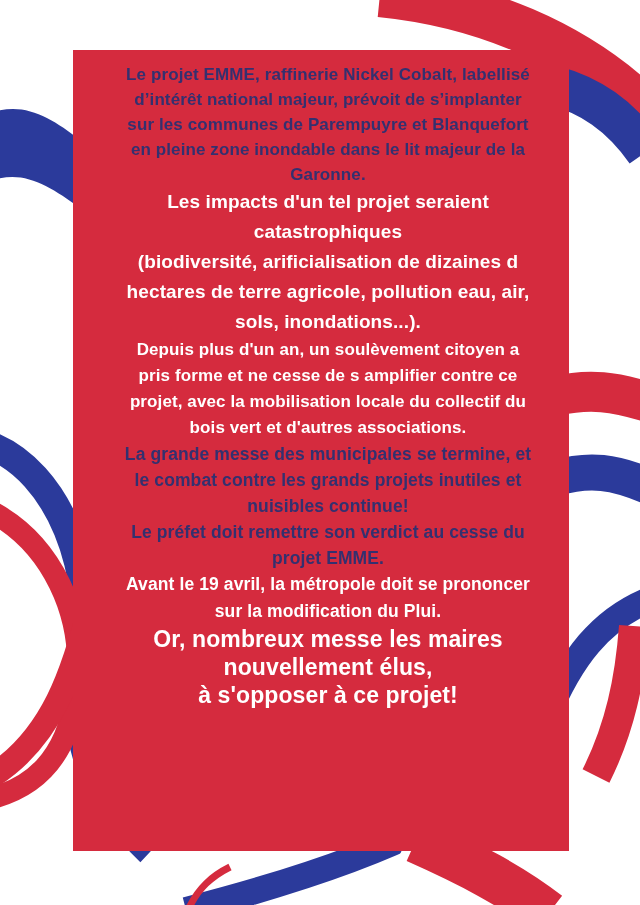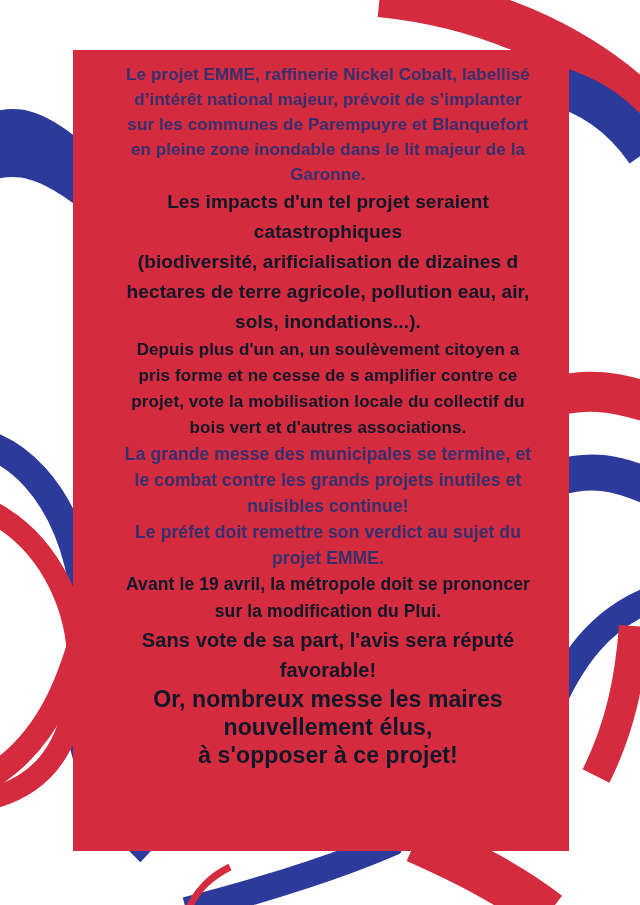--- a/index.html
+++ b/index.html
@@ -19,21 +19,21 @@
     padding:12px 0 0 14px;
     text-align:center;
   }
   .panel p{
     margin:0;
     white-space:pre-line;
     font-weight:bold;
     letter-spacing:0.1px;
   }
   .navy{color:#34306f;}
-  .white{color:#0f172a;}
+  .white{color:#ffffff;}
   .p1{font-size:17px;line-height:25px;margin-top:0;}
   .p2{font-size:19px;line-height:30px;margin-top:22px;}
   .p3{font-size:17px;line-height:26px;margin-top:22px;}
   .p4{font-size:17.5px;line-height:26px;margin-top:12px;}
   .p5{font-size:17.5px;line-height:27px;margin-top:10px;}
   .p6{font-size:20px;line-height:30px;margin-top:18px;}
   .p7{font-size:23px;line-height:28px;margin-top:18px;}
 </style>
 </head>
 <body>
@@ -75,29 +75,27 @@
 sur les communes de Parempuyre et Blanquefort
 en pleine zone inondable dans le lit majeur de la
 Garonne.</p>
     <p class="p2 white">Les impacts d'un tel projet seraient
 catastrophiques
 (biodiversité, arificialisation de dizaines d
 hectares de terre agricole, pollution eau, air,
 sols, inondations...).</p>
     <p class="p3 white">Depuis plus d'un an, un soulèvement citoyen a
 pris forme et ne cesse de s amplifier contre ce
-projet, vote la mobilisation locale du collectif du
+projet, avec la mobilisation locale du collectif du
 bois vert et d'autres associations.</p>
     <p class="p4 navy">La grande messe des municipales se termine, et
 le combat contre les grands projets inutiles et
 nuisibles continue!
-Le préfet doit remettre son verdict au sujet du
+Le préfet doit remettre son verdict au cesse du
 projet EMME.</p>
     <p class="p5 white">Avant le 19 avril, la métropole doit se prononcer
 sur la modification du Plui.</p>
-    <p class="p6 white">Sans vote de sa part, l'avis sera réputé
-favorable!</p>
     <p class="p7 white">Or, nombreux messe les maires
 nouvellement élus,
 à s'opposer à ce projet!</p>
   </div>
 
 </div>
 
 </body></html>

